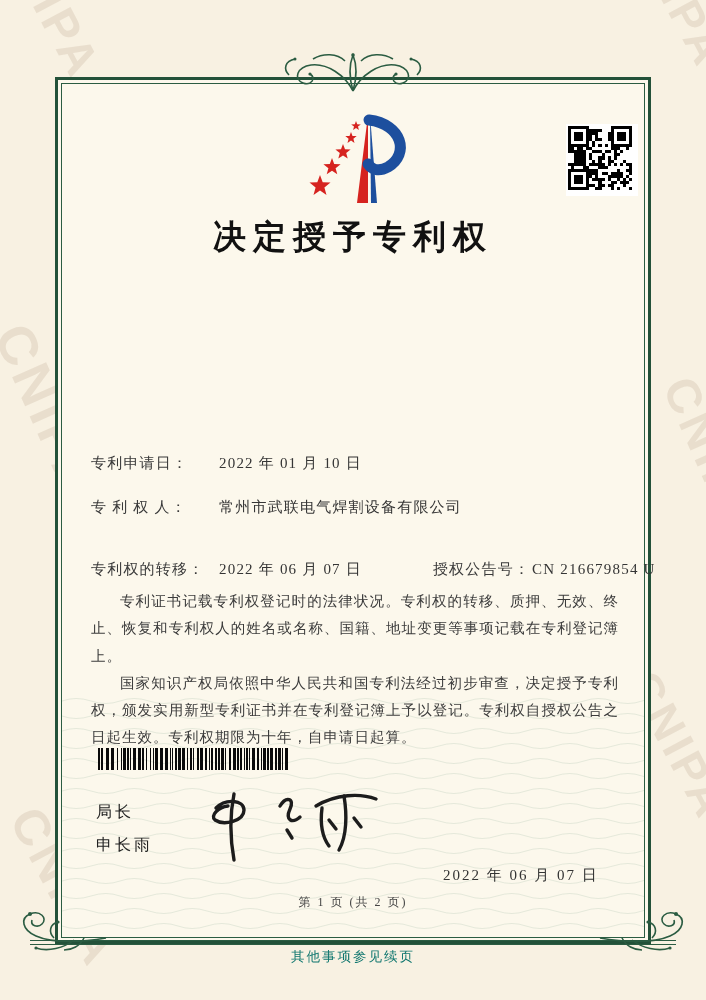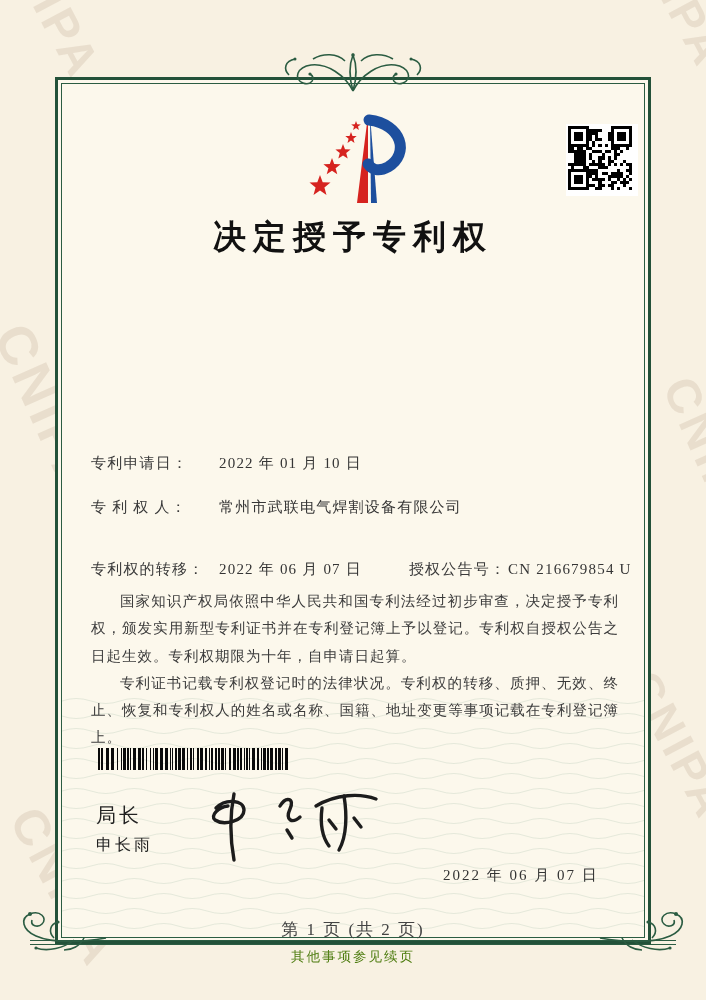--- a/index.html
+++ b/index.html
@@ -29,38 +29,38 @@
   .logo{position:absolute; left:232px; top:30px; width:126px; height:100px;}
   .qr{position:absolute; left:508px; top:44px; width:68px; height:68px; background:#fff; padding:2px;}
   .title{
     position:absolute; left:0; top:135px; width:100%; text-align:center;
     font-size:33px; font-weight:bold; letter-spacing:7px; color:#111;
   }
   .row{position:absolute; left:33px; font-size:15px; letter-spacing:1.2px; color:#353535; white-space:nowrap;}
   .row .lbl{display:inline-block; min-width:128px; color:#3a3a3a;}
   .r1{top:216px;} .r2{top:270px;} .r3{top:312px;} .r4{top:374px;}
   .r5{top:418px;} .r6{top:438px;} .r7{top:480px;}
-  .pair2{margin-left:42px;}
+  .pair2{margin-left:66px;}
   .pair2 .lbl{min-width:0; margin-right:2px;}
   .body-text{
     position:absolute; left:33px; top:508px; width:528px;
     font-size:14.5px; line-height:1.88; letter-spacing:1px; color:#3b3b3b;
     text-align:justify;
   }
   .body-text p{margin:0; text-indent:2em;}
   .barcode{position:absolute; left:40px; top:668px; width:192px; height:22px; display:flex; align-items:stretch;}
   .barcode div{height:100%;}
-  .sig-title{position:absolute; left:38px; top:722px; font-size:20px; letter-spacing:3px; color:#222;}
+  .sig-title{position:absolute; left:38px; top:722px; font-size:16px; letter-spacing:3px; color:#222;}
   .sig-name{position:absolute; left:38px; top:755px; font-size:16px; letter-spacing:3px; color:#222;}
   .sig-script{position:absolute; left:140px; top:700px; width:200px; height:90px;}
   .issue-date{position:absolute; left:385px; top:786px; font-size:15px; letter-spacing:2px; color:#333;}
-  .page-info{position:absolute; left:0; top:838px; width:100%; text-align:center; font-size:17px; letter-spacing:2px; color:#444;}
+  .page-info{position:absolute; left:0; top:814px; width:100%; text-align:center; font-size:12px; letter-spacing:2px; color:#444;}
   .footer-note{
     position:absolute; left:0; top:948px; width:100%; text-align:center;
-    font-size:13.5px; letter-spacing:2px; color:#4d7c0f;
+    font-size:13.5px; letter-spacing:2px; color:#0f766e;
   }
   .ornament-top{position:absolute; left:253px; top:47px; width:200px; height:52px; pointer-events:none;}
   .corner{position:absolute; width:96px; height:46px; pointer-events:none;}
   .corner.bl{left:14px; top:908px;}
   .corner.br{left:596px; top:908px; transform:scaleX(-1);}
   .baseline-deco{position:absolute; left:30px; top:940px; width:646px; height:3px; border-top:1px solid #2b5c42; border-bottom:1px solid #2b5c42; pointer-events:none;}
 </style>
 </head>
 <body>
 
@@ -278,22 +278,22 @@
     </div>
     <div class="row r5">
       <span class="lbl">专 利 权 人：</span><span>常州市武联电气焊割设备有限公司</span>
     </div>
     <div class="row r7">
       <span><span class="lbl">专利权的转移：</span><span>2022 年 06 月 07 日</span></span>
       <span class="pair2"><span class="lbl">授权公告号：</span><span>CN 216679854 U</span></span>
     </div>
 
     <div class="body-text">
+      <p>专利证书记载专利权登记时的法律状况。专利权的转移、质押、无效、终止、恢复和专利权人的姓名或名称、国籍、地址变更等事项记载在专利登记簿上。</p>
       <p>国家知识产权局依照中华人民共和国专利法经过初步审查，决定授予专利权，颁发实用新型专利证书并在专利登记簿上予以登记。专利权自授权公告之日起生效。专利权期限为十年，自申请日起算。</p>
-      <p>专利证书记载专利权登记时的法律状况。专利权的转移、质押、无效、终止、恢复和专利权人的姓名或名称、国籍、地址变更等事项记载在专利登记簿上。</p>
     </div>
 
     <div class="barcode" id="barcode">
         <div style="width: 2px; background: rgb(10, 10, 10); margin-right: 1px;"></div>
         <div style="width: 2px; background: rgb(10, 10, 10); margin-right: 3px;"></div>
         <div style="width: 3px; background: rgb(10, 10, 10); margin-right: 2px;"></div>
         <div style="width: 3px; background: rgb(10, 10, 10); margin-right: 3px;"></div>
         <div style="width: 1px; background: rgb(10, 10, 10); margin-right: 3px;"></div>
         <div style="width: 1px; background: rgb(10, 10, 10); margin-right: 1px;"></div>
         <div style="width: 3px; background: rgb(10, 10, 10); margin-right: 1px;"></div>

